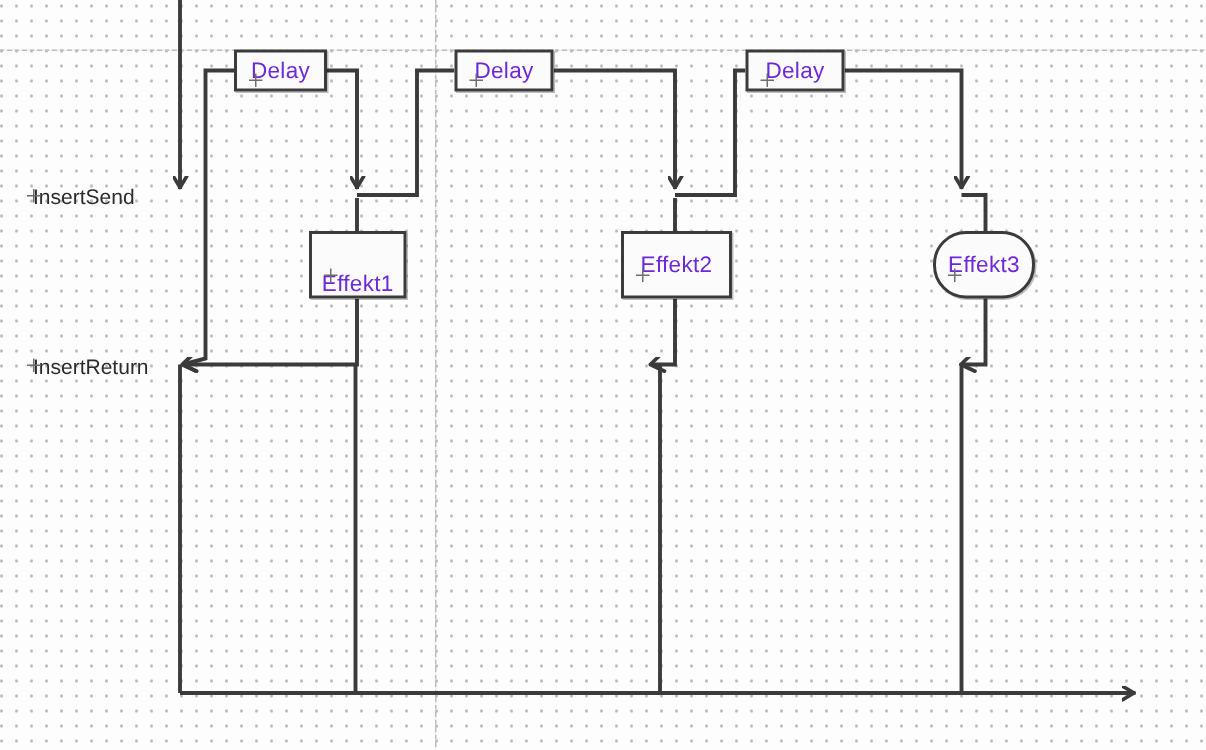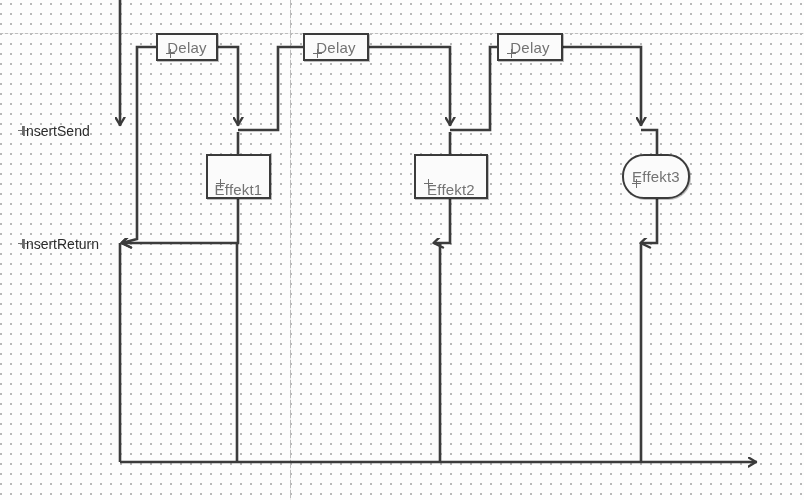--- a/index.html
+++ b/index.html
@@ -49,21 +49,21 @@
     box-sizing: border-box;
     background: #fbfbfb;
     border: 2px solid #3b3b3b;
     box-shadow: 1px 1px 0 rgba(0,0,0,0.25);
     display: flex;
     align-items: center;
     justify-content: center;
   }
   .node-label {
     font-size: 15px;
-    color: #737373;
+    color: #6d28d9;
     letter-spacing: 0.2px;
     line-height: 1;
     white-space: nowrap;
   }
   .port-mark {
     position: absolute;
     width: 9px;
     height: 9px;
     pointer-events: none;
   }
@@ -135,21 +135,21 @@
         <span class="node-label">Delay</span>
       </div>
       <div class="node" style="left: 497px; top: 33px; width: 66px; height: 28px;">
         <span class="port-mark" style="left: 8px; top: 14px;"></span>
         <span class="node-label">Delay</span>
       </div>
       <div class="node" style="left: 206px; top: 154px; width: 65px; height: 45px; align-items: flex-end;">
         <span class="port-mark" style="left: 8px; top: 23px;"></span>
         <span class="node-label">Effekt1</span>
       </div>
-      <div class="node" style="left: 414px; top: 154px; width: 74px; height: 45px; align-items: flex-end;">
+      <div class="node" style="left: 414px; top: 154px; width: 74px; height: 45px;">
         <span class="port-mark" style="left: 8px; top: 23px;"></span>
         <span class="node-label">Effekt2</span>
       </div>
       <div class="node" style="left: 622px; top: 154px; width: 68px; height: 45px; border-radius: 22px;">
         <span class="port-mark" style="left: 8px; top: 23px;"></span>
         <span class="node-label">Effekt3</span>
       </div>
     </div>
   <div id="label-layer">
       <div class="bus-label" style="left: 22px; top: 124px;"><span class="port-mark" style="left: -4px; top: 2px;"></span><span>InsertSend</span></div>

